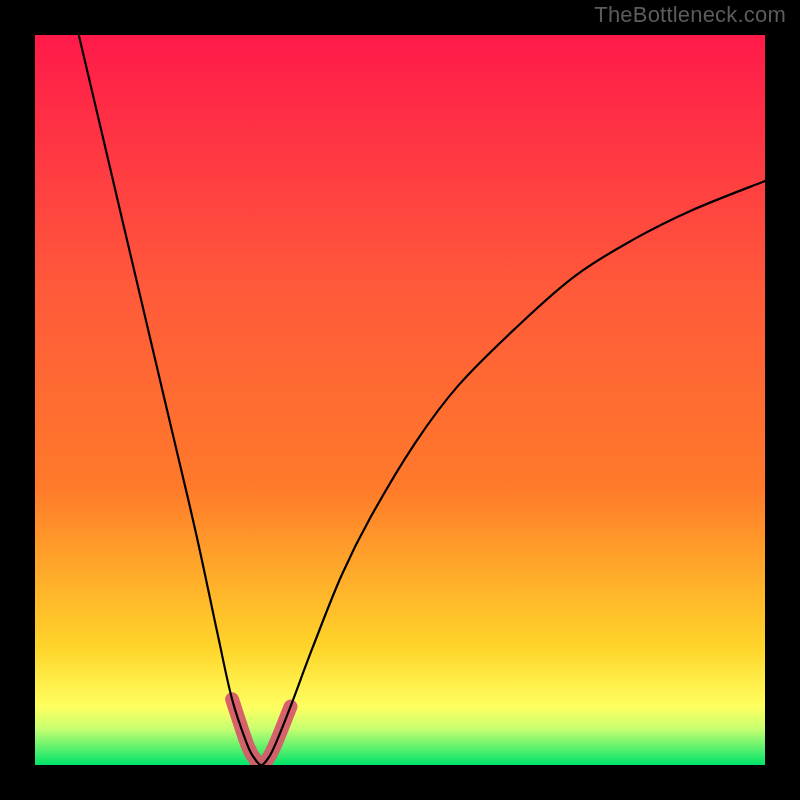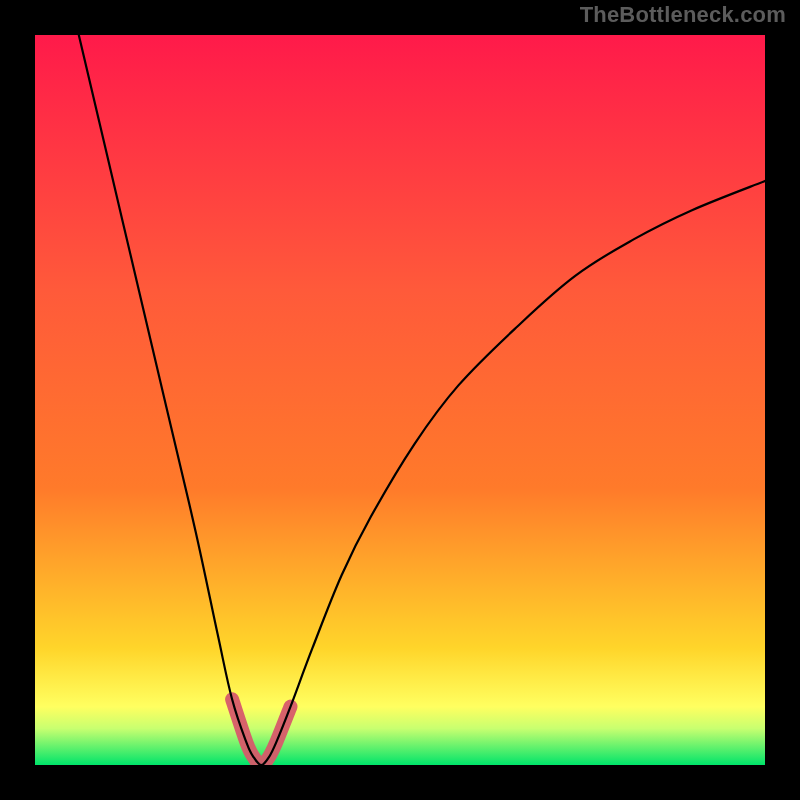--- a/index.html
+++ b/index.html
@@ -15,21 +15,21 @@
     width: 800px;
     height: 800px;
     background: #000;
   }
   .watermark {
     position: absolute;
     top: 2px;
     right: 14px;
     color: #5c5c5c;
     font-size: 22px;
-    font-weight: 700;
+    font-weight: 400;
     letter-spacing: 0.2px;
     z-index: 5;
     user-select: none;
   }
   .plot-wrap {
     position: absolute;
     left: 35px;
     top: 35px;
     width: 730px;
     height: 730px;

